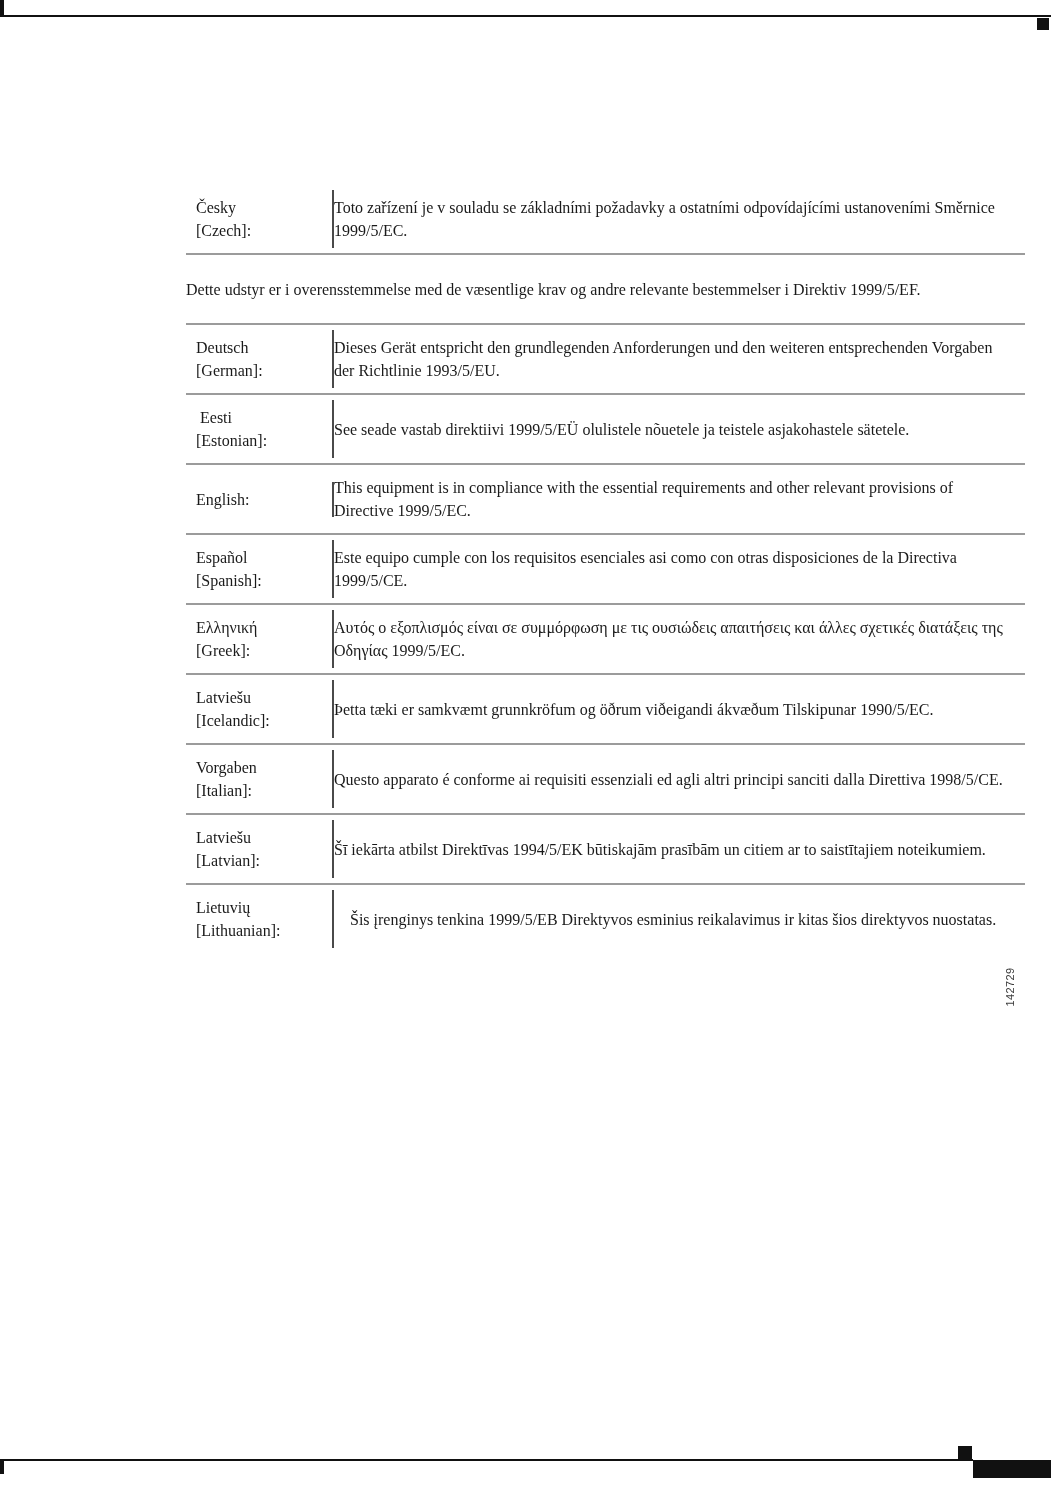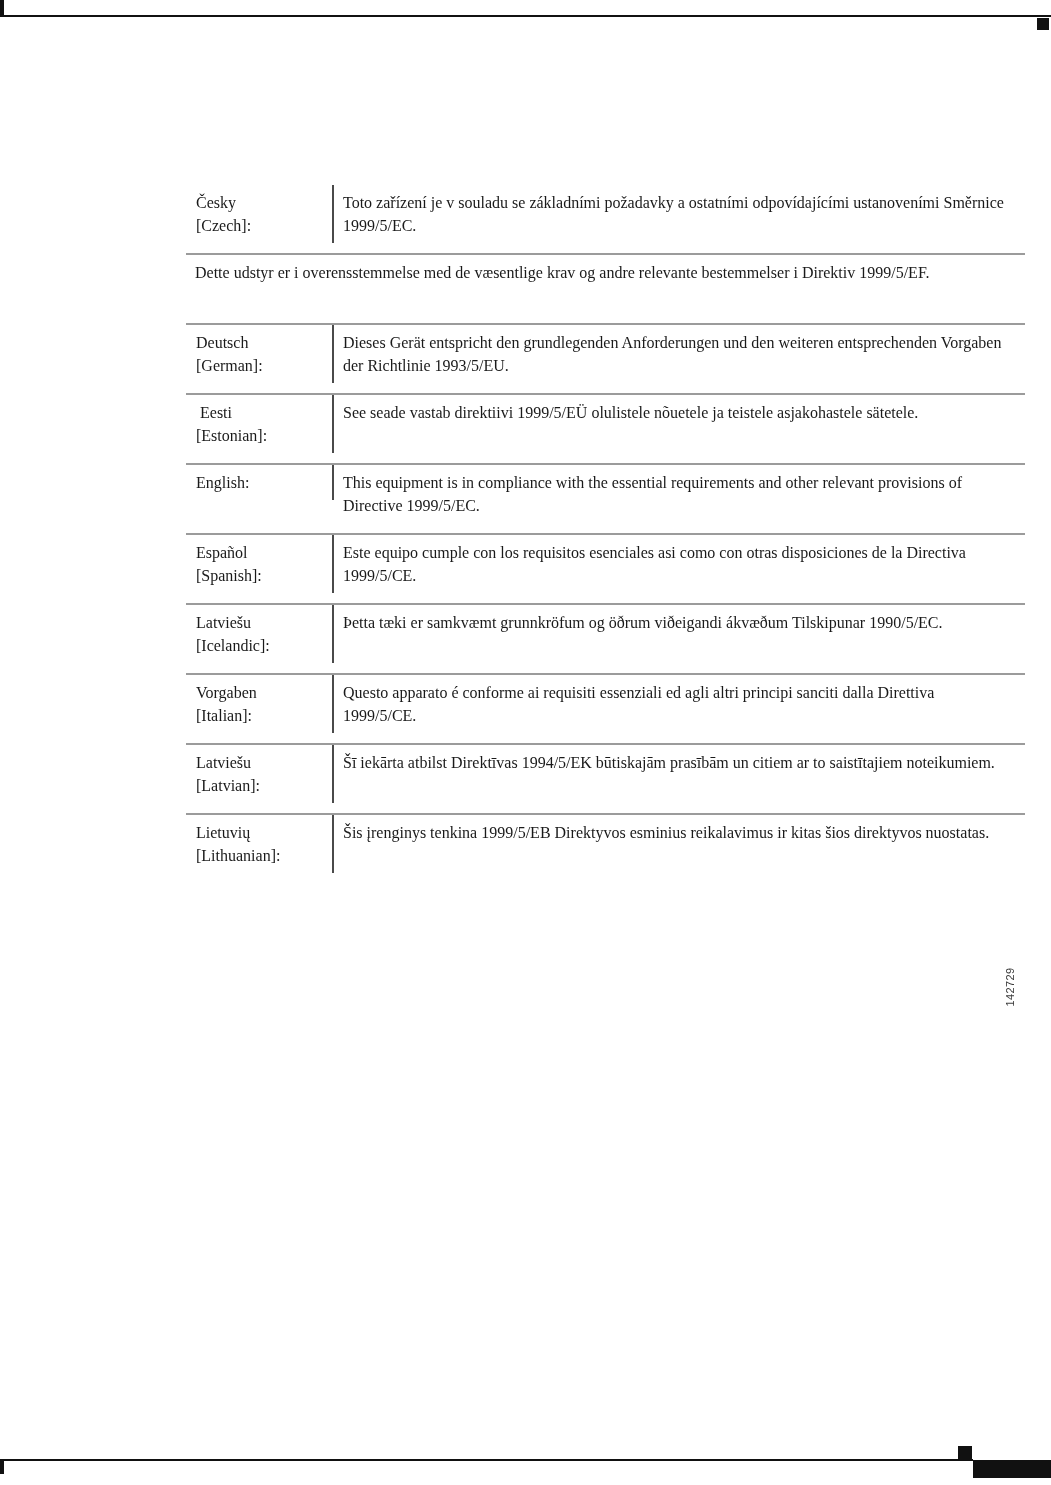--- a/index.html
+++ b/index.html
@@ -62,45 +62,46 @@
   }
 
   
   .conformity-table {
     position: absolute;
     left: 186px; top: 185px;
     width: 839px;
   }
   .ct-row {
     display: flex;
-    align-items: flex-start;
+    align-items: center;
     min-height: 68px;
     border-bottom: 2px solid #9b9b9b;
   }
   .ct-row:last-child {
     border-bottom: none;
+    gap: 16px;
   }
   .cell {
     display: flex;
     align-items: center;
     font-size: 16px;
     line-height: 23px;
   }
   .cell.lang {
     width: 148px;
     flex: 0 0 148px;
     box-sizing: border-box;
     padding: 6px 6px 6px 10px;
     border-right: 2px solid #4a4a4a;
     white-space: pre-line;
   }
   .cell.stmt {
     flex: 1 1 auto;
     box-sizing: border-box;
-    padding: 6px 14px 6px 9px;
+    padding: 6px 14px 6px 0;
   }
 
   
   .figure-code {
     position: absolute;
     left: 999px; top: 958px;
     width: 22px; height: 58px;
     display: flex;
     align-items: center;
     justify-content: center;
@@ -152,32 +153,37 @@
       <div class="cell lang">English:</div>
       <div class="cell stmt">This equipment is in compliance with the essential requirements and other relevant provisions of Directive 1999/5/EC.</div>
     </div>
 
     <div class="ct-row">
       <div class="cell lang">Español
 [Spanish]:</div>
       <div class="cell stmt">Este equipo cumple con los requisitos esenciales asi como con otras disposiciones de la Directiva 1999/5/CE.</div>
     </div>
 
+    <div class="ct-row">
+      <div class="cell lang">Ελληνική
+[Greek]:</div>
+      <div class="cell stmt">Αυτός ο εξοπλισμός είναι σε συμμόρφωση με τις ουσιώδεις απαιτήσεις και άλλες σχετικές διατάξεις της Οδηγίας 1999/5/EC.</div>
+    </div>
 
 
     <div class="ct-row">
       <div class="cell lang">Latviešu
 [Icelandic]:</div>
       <div class="cell stmt">Þetta tæki er samkvæmt grunnkröfum og öðrum viðeigandi ákvæðum Tilskipunar 1990/5/EC.</div>
     </div>
 
     <div class="ct-row">
       <div class="cell lang">Vorgaben
 [Italian]:</div>
-      <div class="cell stmt">Questo apparato é conforme ai requisiti essenziali ed agli altri principi sanciti dalla Direttiva 1999/5/CE.</div>
+      <div class="cell stmt">Questo apparato é conforme ai requisiti essenziali ed agli altri principi sanciti dalla Direttiva 1998/5/CE.</div>
     </div>
 
     <div class="ct-row">
       <div class="cell lang">Latviešu
 [Latvian]:</div>
       <div class="cell stmt">Šī iekārta atbilst Direktīvas 1994/5/EK būtiskajām prasībām un citiem ar to saistītajiem noteikumiem.</div>
     </div>
 
     <div class="ct-row">
       <div class="cell lang">Lietuvių

